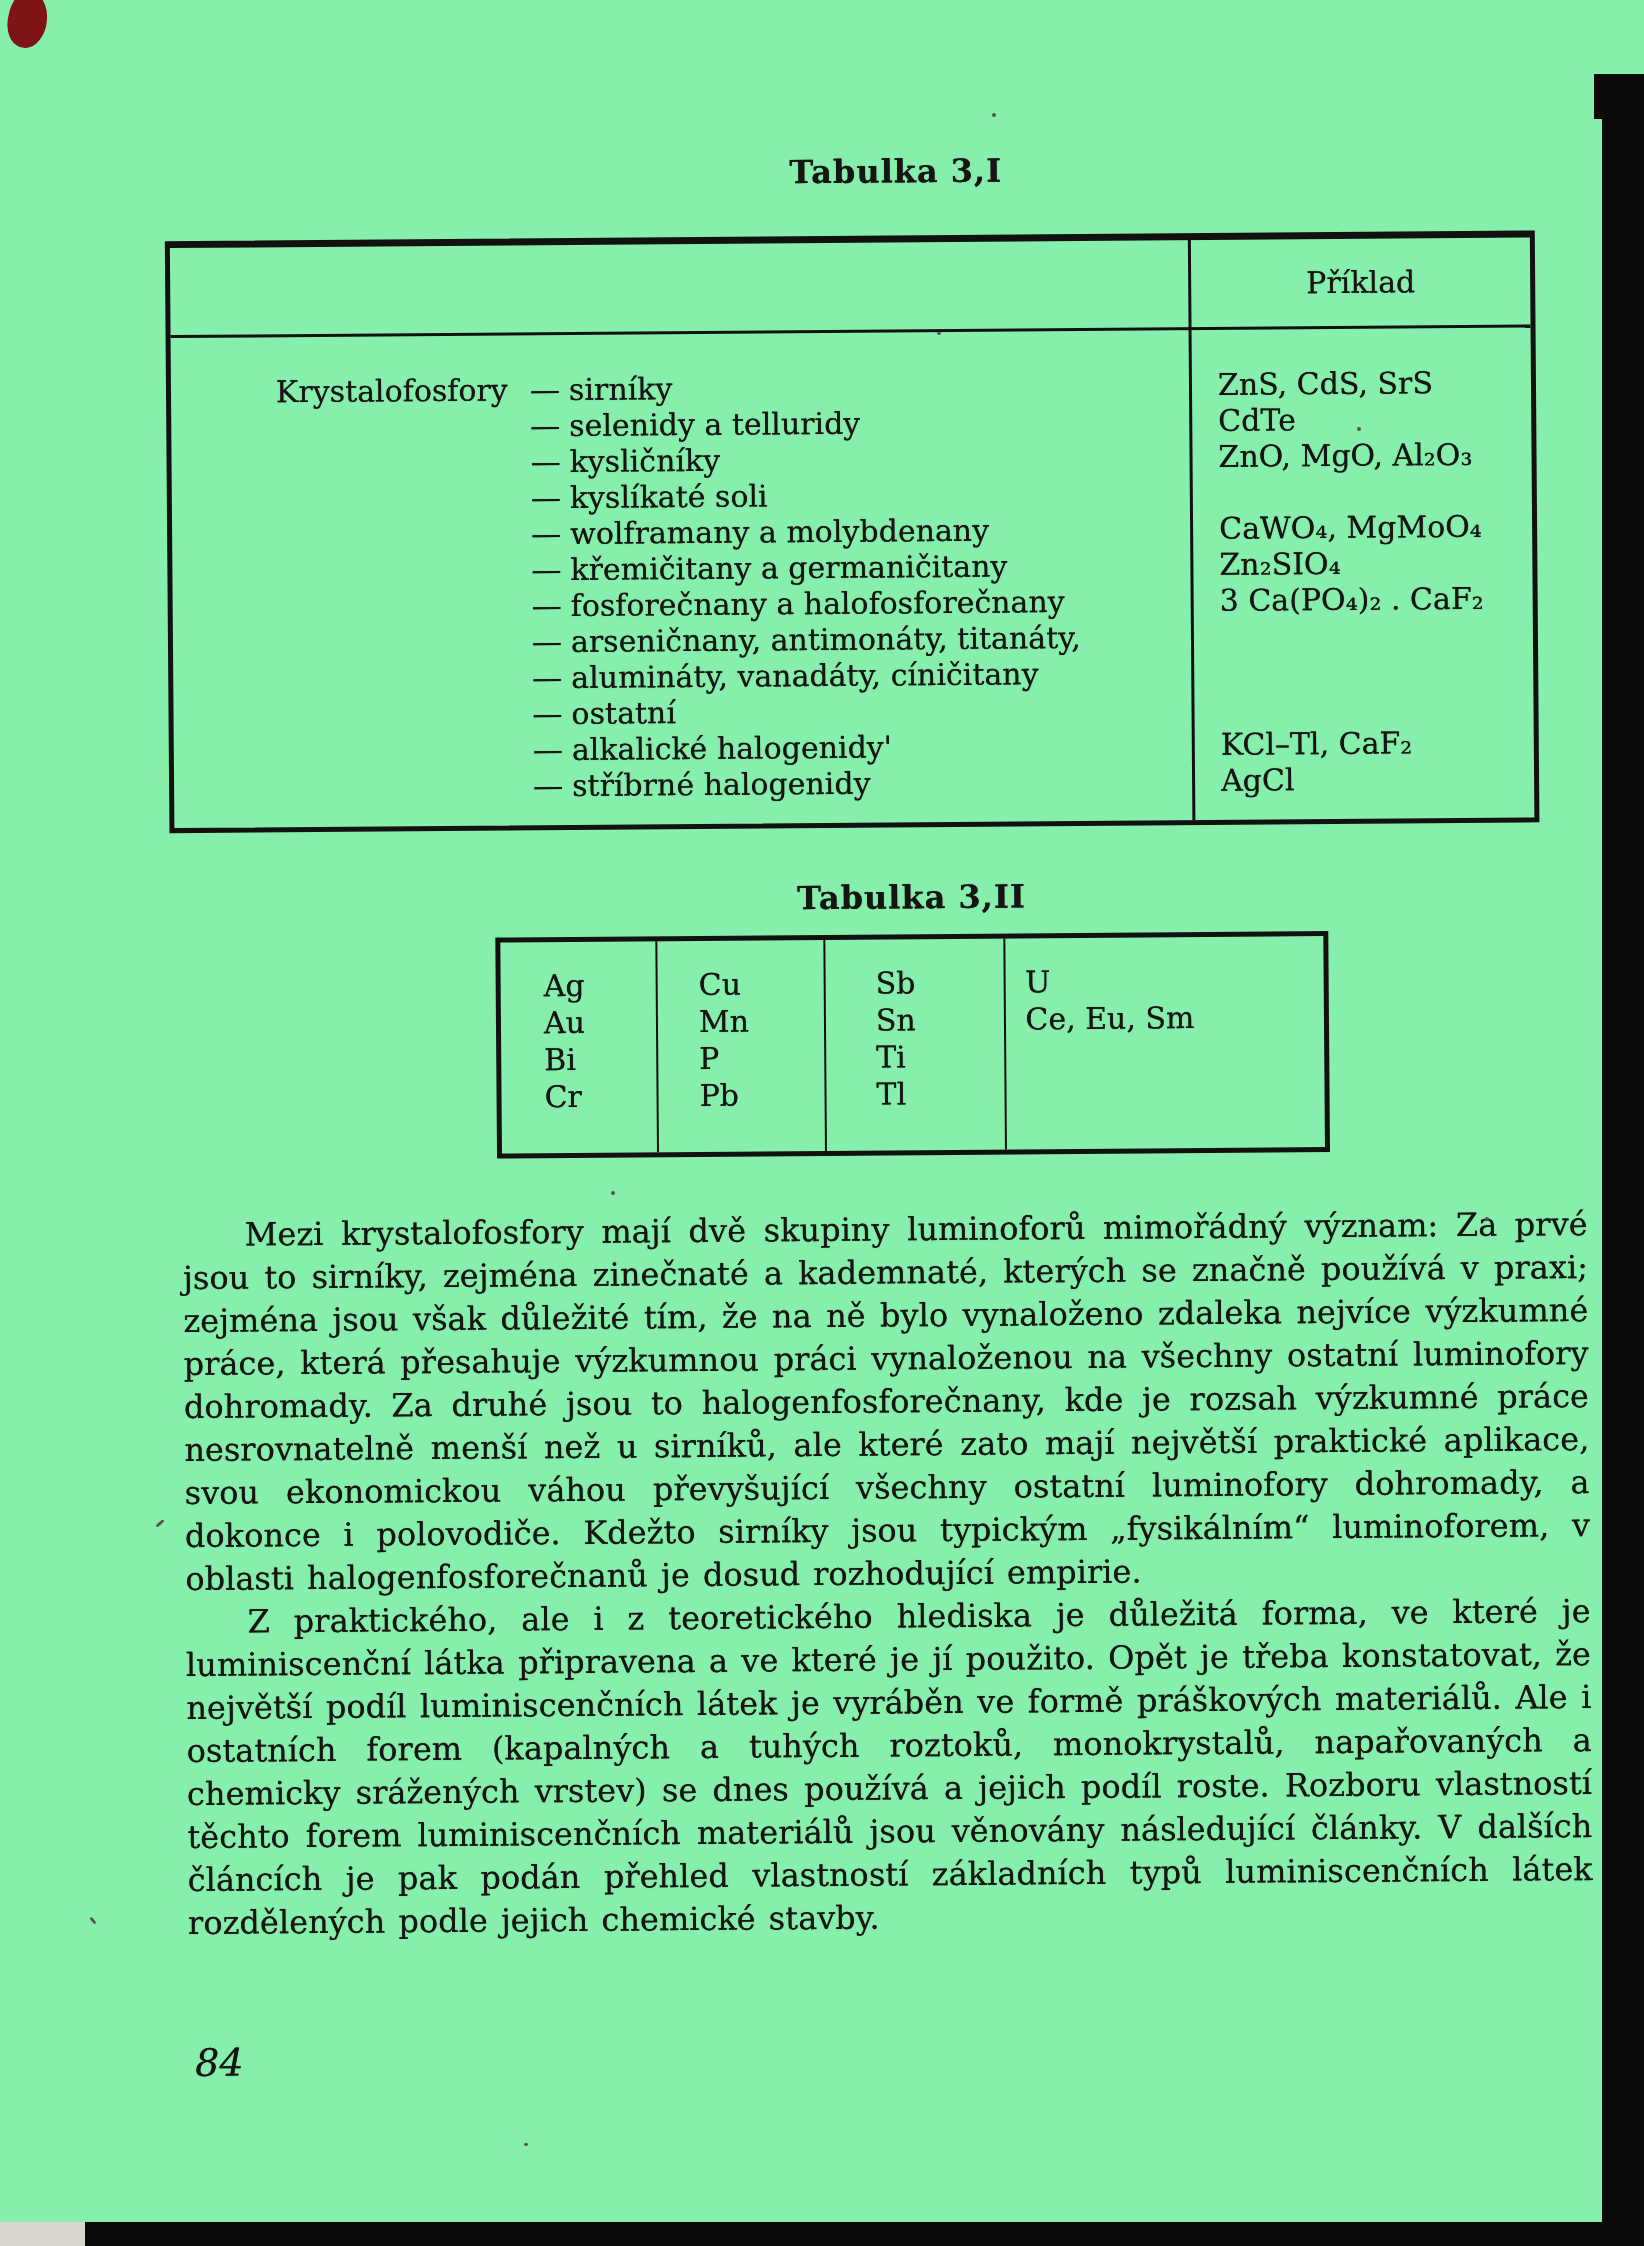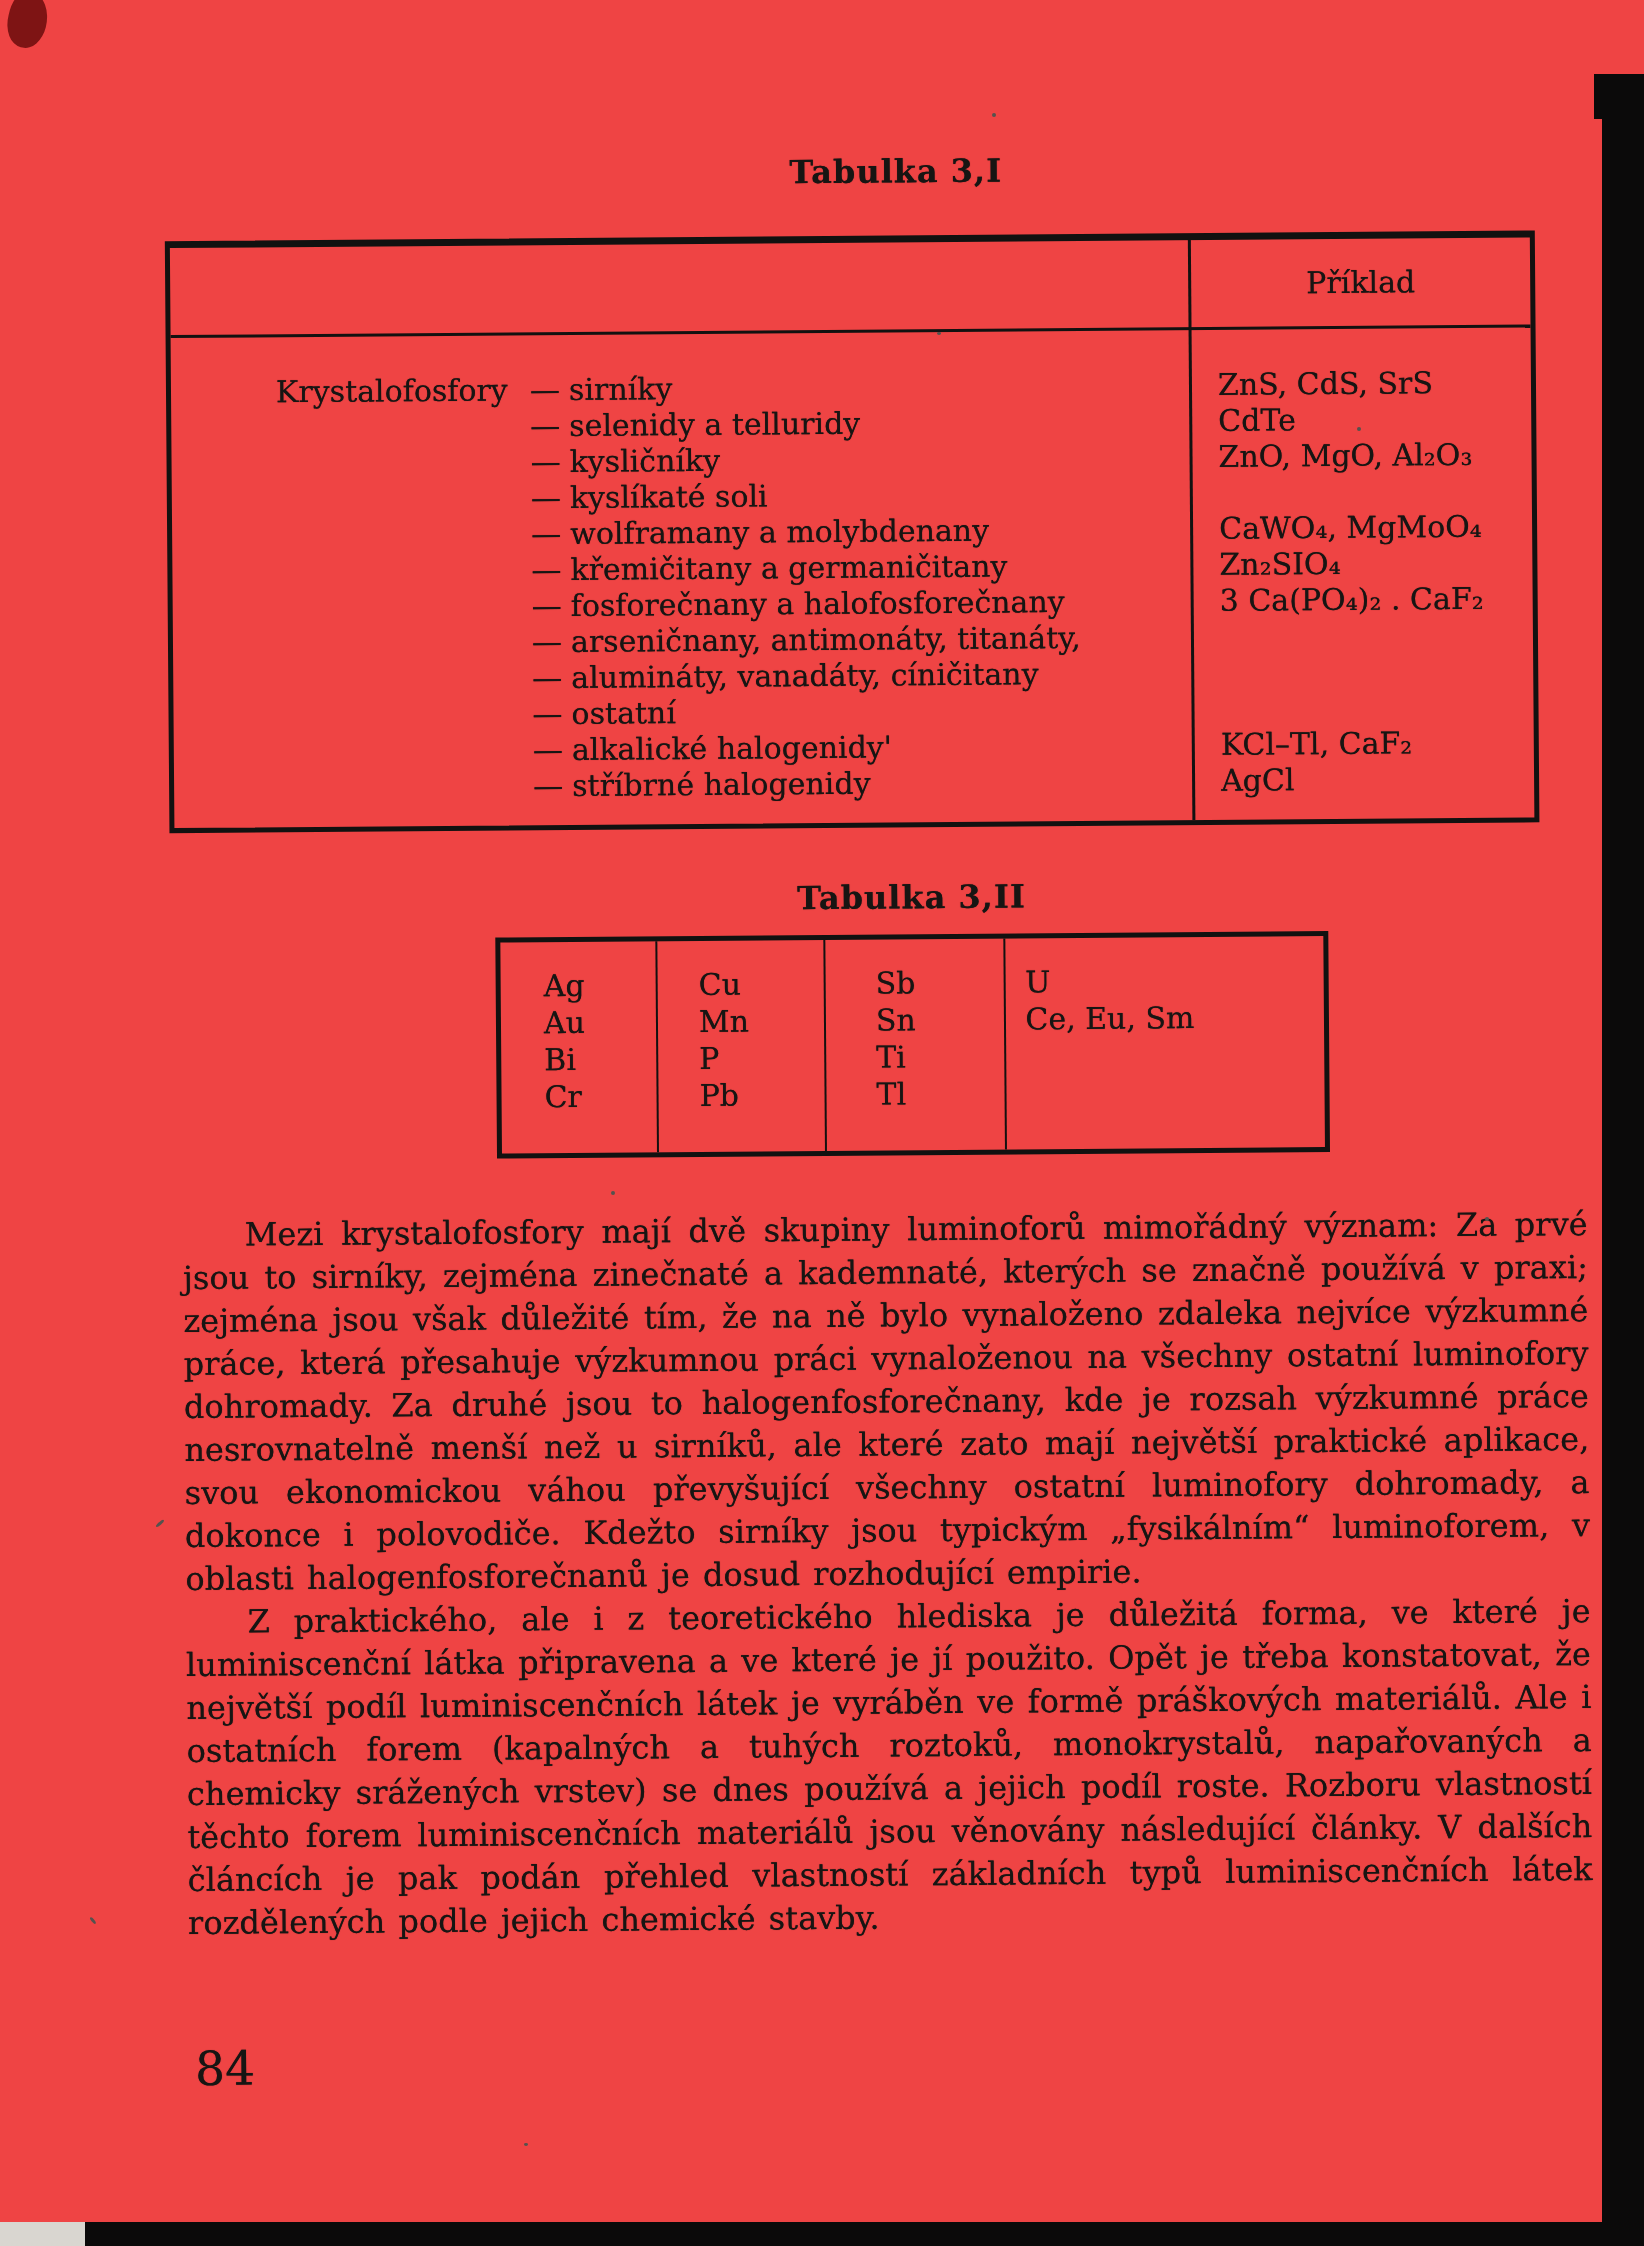--- a/index.html
+++ b/index.html
@@ -1,19 +1,19 @@
 <!DOCTYPE html>
 <html><head>
 <meta charset="utf-8">
 <style>
   html,body{margin:0;padding:0;background:#e8e6e1;}
   .page{
     position:relative;
     width:1645px;height:2246px;
-    background:#ef4444;
+    background:#86efac;
     overflow:hidden;
     font-family:"DejaVu Serif","Liberation Serif",serif;
     color:#171513;
   }
   .content{
     position:absolute;inset:0;
     transform:rotate(-0.45deg);
     transform-origin:50% 40%;
     text-shadow:0 0 0.7px rgba(23,21,19,0.85);
   }
@@ -58,21 +58,22 @@
   .t2-line{height:37px;line-height:37px;font-size:30px;white-space:nowrap;}
   
   .bodytext{
     position:absolute;left:180px;top:1209px;width:1405px;
     font-size:32px;line-height:43px;
     text-align:justify;
   }
   .para{margin:0;text-indent:62px;word-spacing:2.9px;}
   .page-number{
     position:absolute;left:186px;top:2036px;
-    font-size:47px;
+    font-size:38px;
+    font-style:italic;
   }
   
   .edge-band-right{
     position:absolute;top:74px;right:0;bottom:0;width:43px;
     background:#0b0a0a;
   }
   .edge-band-right::before{
     content:"";position:absolute;left:-7.8px;top:0;width:7.8px;height:45px;background:#0b0a0a;
   }
   .edge-band-bottom{

